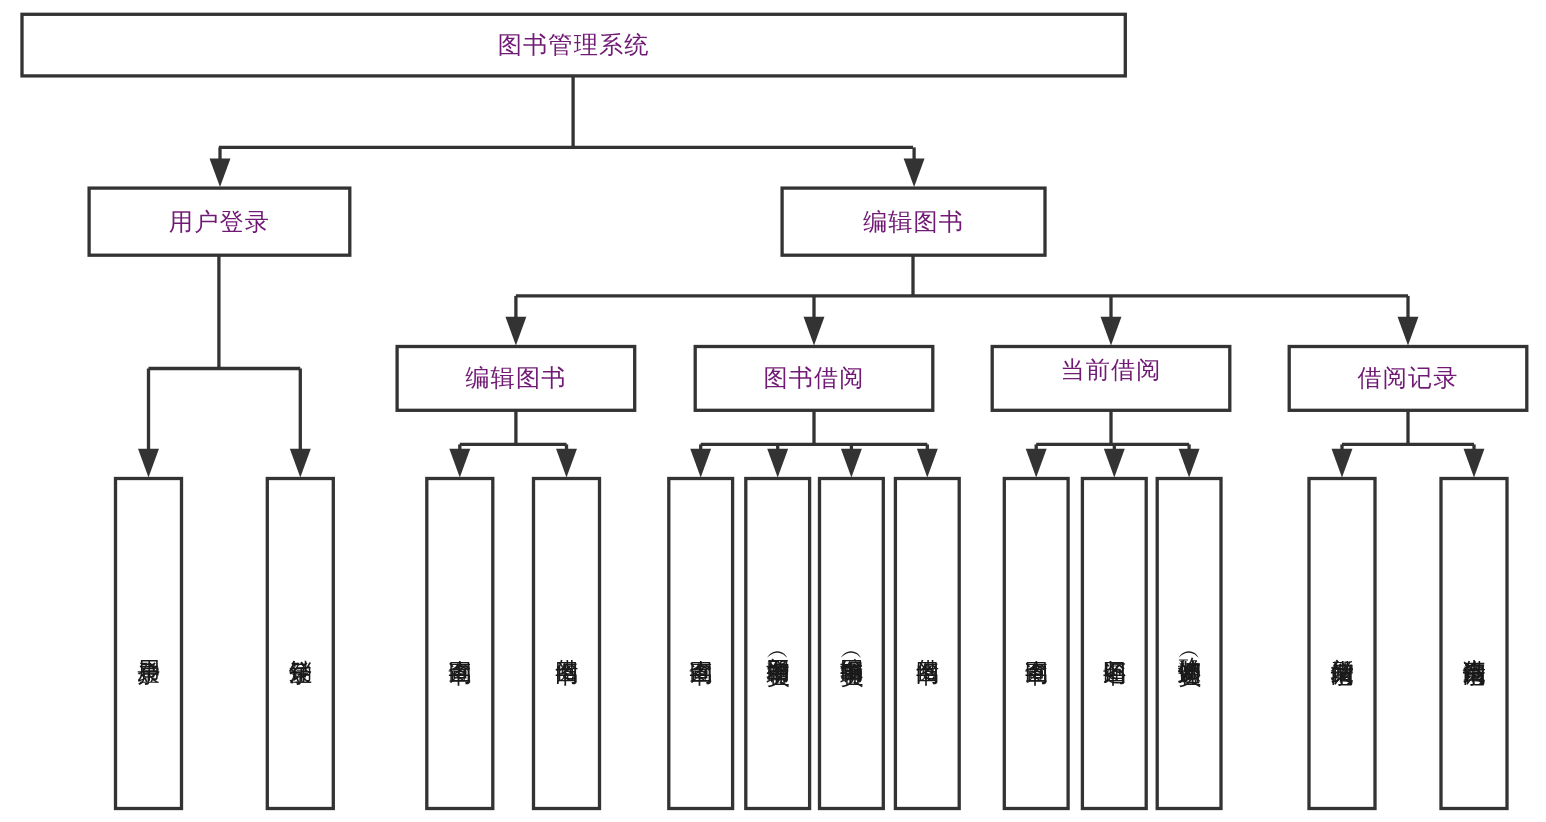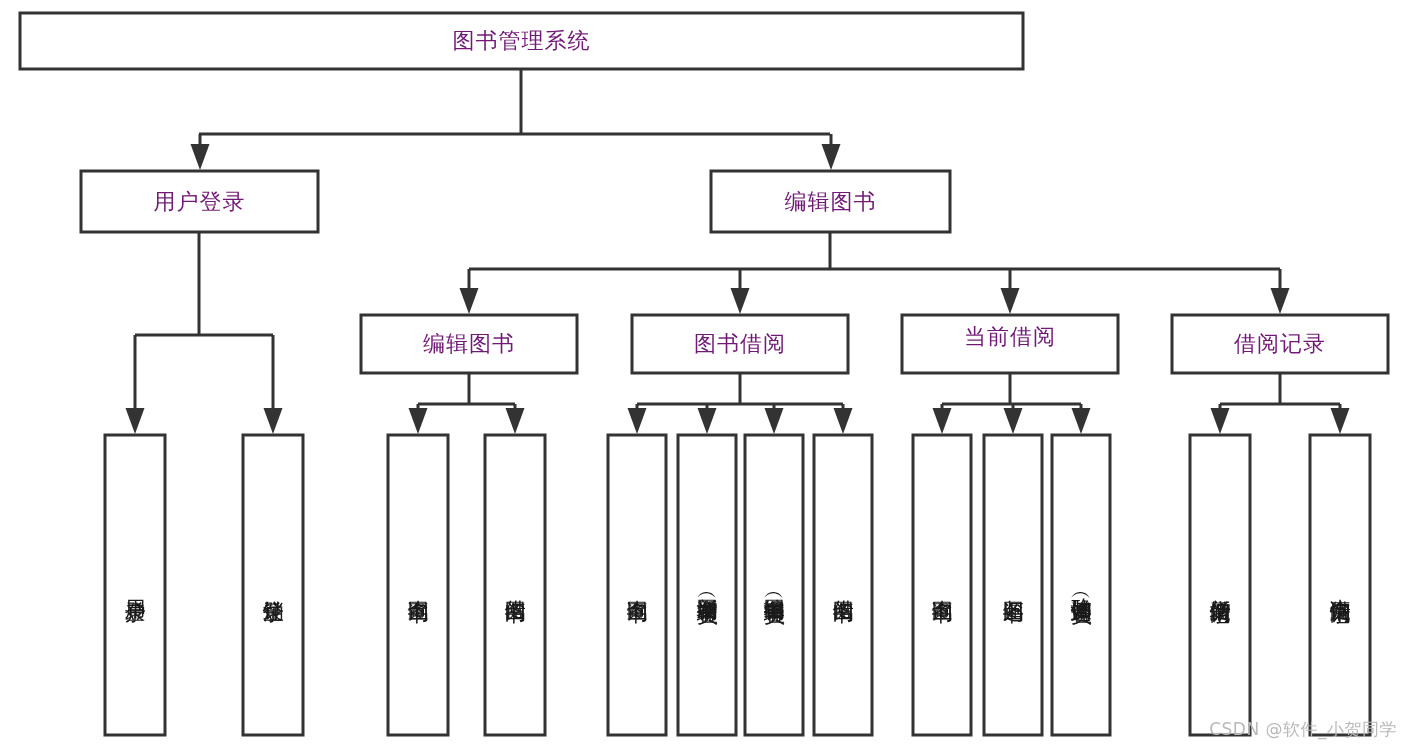--- a/index.html
+++ b/index.html
@@ -206,14 +206,13 @@
         <span class="vlabel-text">确认归还（管理员）</span>
       </div>
       <div class="vlabel-cell" style="left: 1190px; top: 435px; width: 60px; height: 300px;">
         <span class="vlabel-text">新增借阅记录</span>
       </div>
       <div class="vlabel-cell" style="left: 1310px; top: 435px; width: 60px; height: 300px;">
         <span class="vlabel-text">查询借阅记录</span>
       </div>
     </div>
 
-  <div id="watermark">CSDN @软件_小贺同学</div>
 </div>
 
 </body></html>

